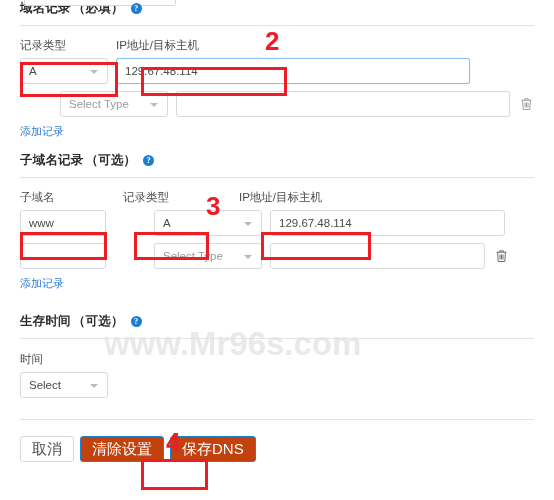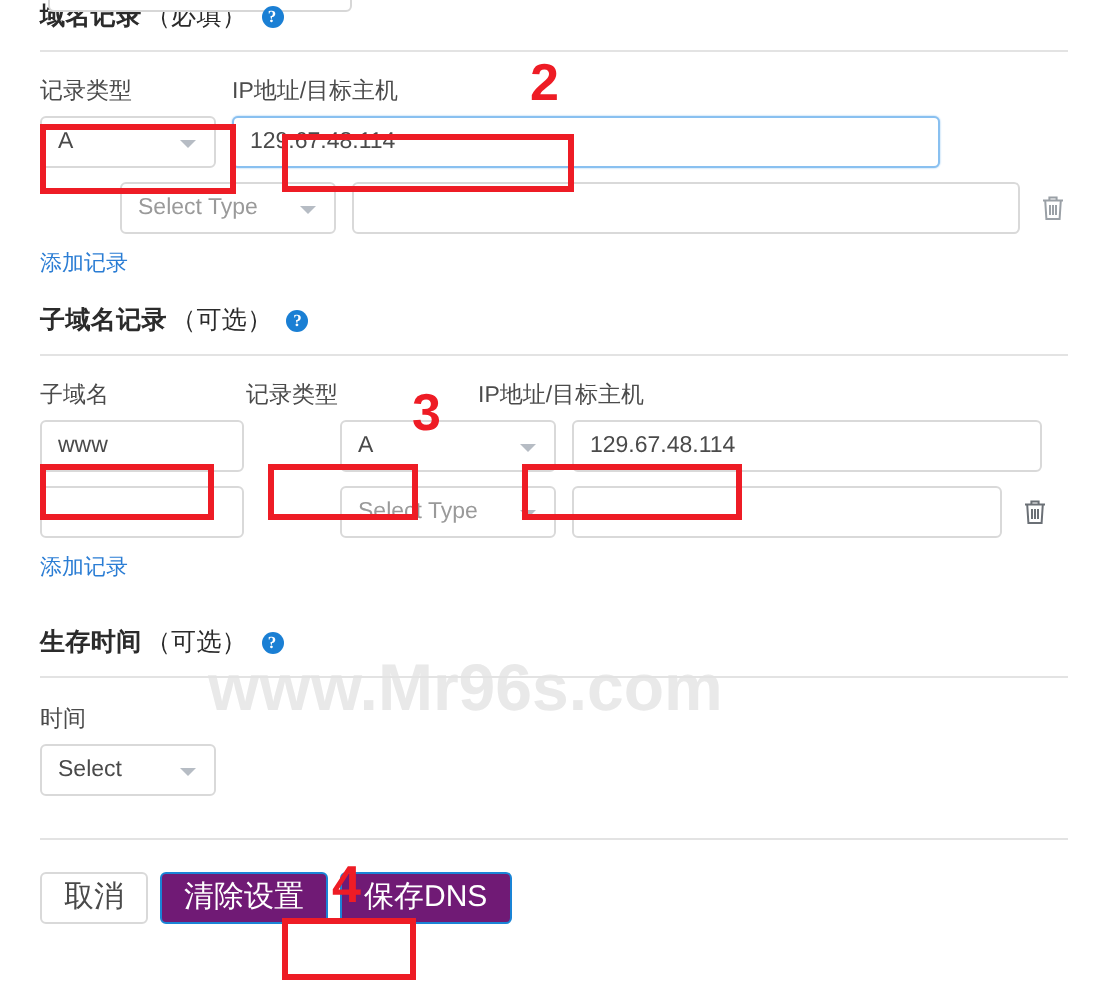--- a/index.html
+++ b/index.html
@@ -58,21 +58,21 @@
   
   .section-head {
     display: flex;
     align-items: center;
     font-weight: bold;
     font-size: 12.5px;
     color: #2b2b2b;
     letter-spacing: 0.2px;
   }
   .section-head .paren {
-    font-weight: normal;
+    font-weight: bold;
     margin-left: 2px;
   }
   .help-icon {
     display: inline-block;
     width: 11px;
     height: 11px;
     border-radius: 50%;
     background: #1a7fd4;
     color: #fff;
     font-size: 8.5px;
@@ -127,21 +127,21 @@
     top: 11px;
     width: 0; height: 0;
     border-left: 4px solid transparent;
     border-right: 4px solid transparent;
     border-top: 4px solid #b6bcc4;
   }
   .placeholder { color: #9a9a9a; }
 
   .w-select { width: 88px; }
   .w-select-wide { width: 108px; margin-left: 40px; }
-  .w-sub { width: 102px; }
+  .w-sub { width: 86px; }
   .w-ip { width: 354px; }
   .w-ip-sub { width: 235px; }
   .w-time { width: 88px; }
 
   .trash {
     width: 16px;
     height: 26px;
     margin-left: 8px;
     display: flex;
     align-items: center;
@@ -188,21 +188,21 @@
     display: inline-block;
     cursor: pointer;
     white-space: nowrap;
   }
   .btn-default {
     background: #fff;
     border: 1px solid #d9d9d9;
     color: #4a4a4a;
   }
   .btn-primary {
-    background: #701a75;
+    background: #c2410c;
     border: 1px solid #1a84d6;
     color: #ffffff;
   }
   .btns { display: flex; gap: 6px; align-items: center; }
 </style>
 </head>
 <body>
 
 <div class="watermark wm-top">www.Mr96s.com</div>
 

